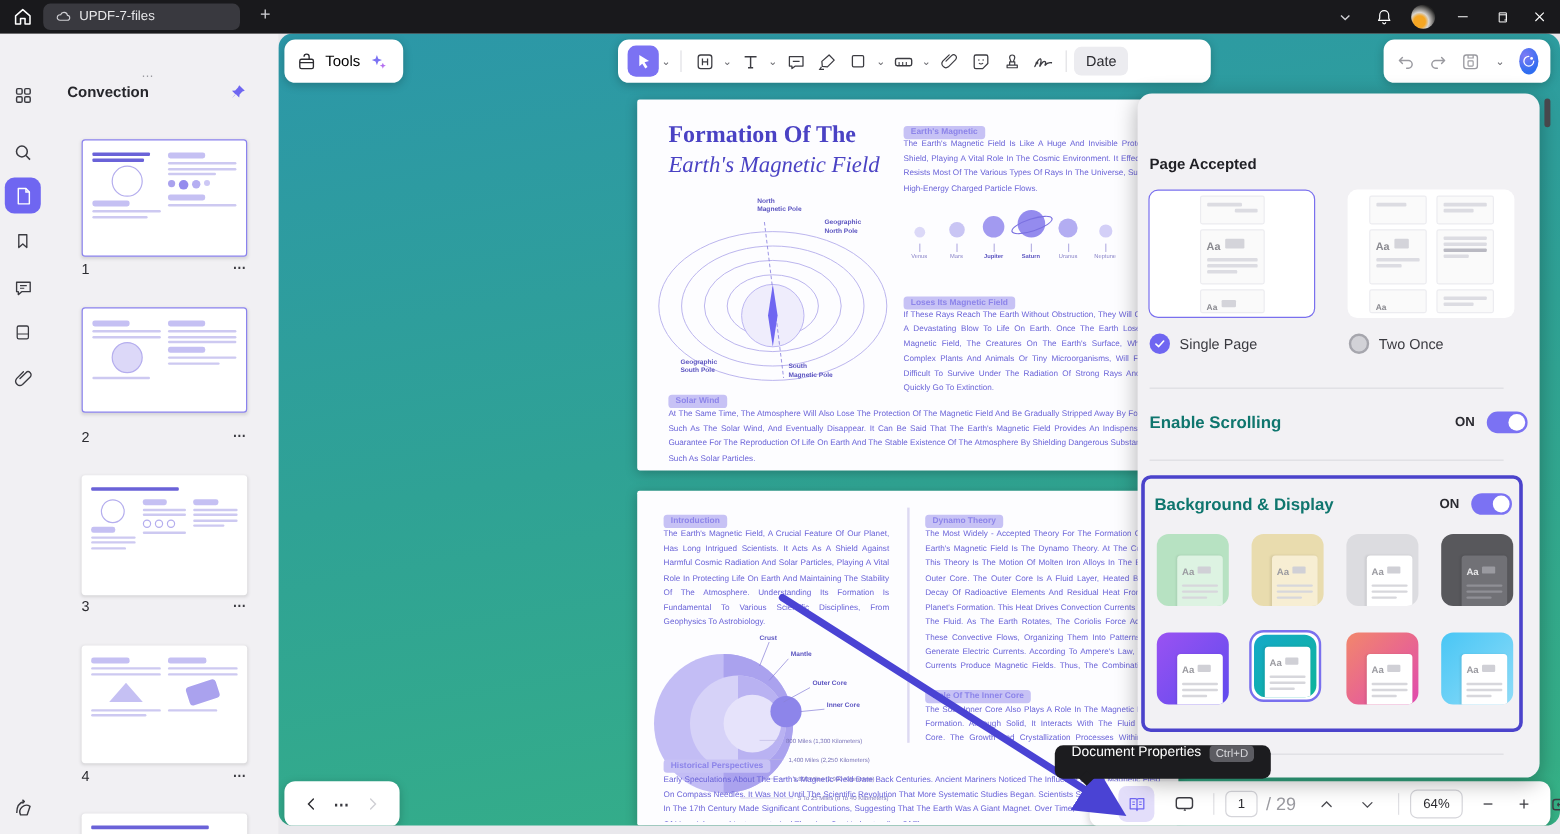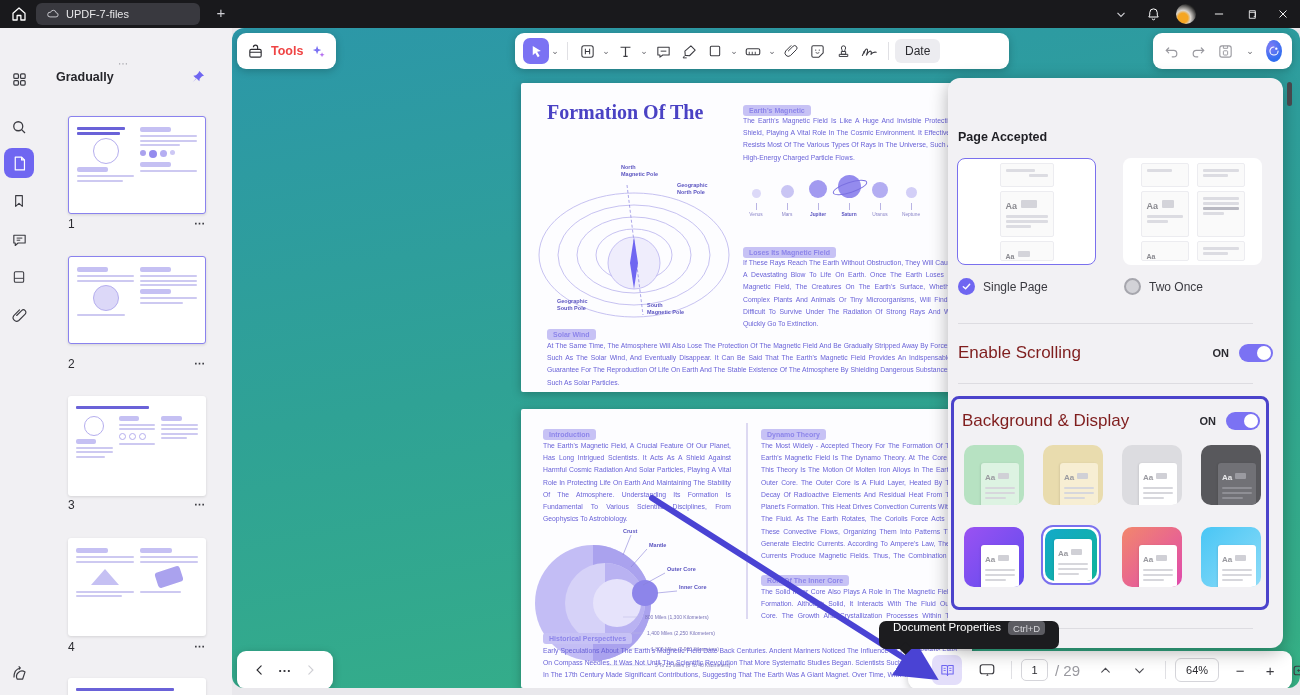--- a/index.html
+++ b/index.html
@@ -23,37 +23,37 @@
 .tcard{position:absolute;left:68px;width:138px;background:#fff;border-radius:3px;box-shadow:0 1px 3px rgba(0,0,0,.12);overflow:hidden;padding:7px 8px}
 .tcard.cur{border:1.5px solid #8a82ee}
 .trow{position:absolute;left:68px;width:138px;height:16px;font-size:12px;color:#2b2b30;display:flex;justify-content:space-between}
 .tdots{color:#3a3a40;font-weight:bold;letter-spacing:1px;font-size:11px}
 .ln{height:2px;background:#cdc9f1;border-radius:1px;margin:2.5px 0}.ln.t{background:#6a62d8;height:3px}
 .mini-badge{height:5px;background:#c5c0f3;border-radius:2px;width:55%;margin:3px 0}
 .tcols{display:flex;gap:6px}.tcol{flex:1}
 .tcirc{width:26px;height:26px;border-radius:50%;border:1px solid #b5aeee;margin:3px auto}
 
 .main{position:absolute;left:232px;top:28px;width:1068px;height:660px;border-radius:12px;background:linear-gradient(170deg,#2c97a8 0%,#2fa295 48%,#36b185 100%);overflow:hidden;z-index:5}
-.page{position:absolute;left:289px;width:451px;background:#fdfdff;border-radius:2px;box-shadow:0 2px 10px rgba(0,0,0,.25)}
+.page{position:absolute;left:299px;width:451px;background:#fdfdff;border-radius:2px;box-shadow:0 2px 10px rgba(0,0,0,.25)}
 .badge{display:inline-block;background:#c7c2f5;color:#8d85ea;font-weight:bold;border-radius:3px;padding:2px 6px;font-size:7px}
 .p-text{color:#6a63d8;font-size:6.8px;line-height:1.8;text-align:justify}
 .doc-h1{font-family:"Liberation Serif",serif;font-weight:bold;font-size:20px;color:#4a42c4}
 .doc-h2{font-family:"Liberation Serif",serif;font-style:italic;font-size:19px;color:#4a42c4}
 .planets{display:flex;align-items:flex-end;gap:9px}
 .pl{display:flex;flex-direction:column;align-items:center;width:22px}
 .pc{border-radius:50%}
 .ptick{width:1px;height:7px;background:#b9b4e4;margin:5px 0 2px}
 .plab{font-size:4.8px;color:#8a84c8;white-space:nowrap}
 .pl.ring{position:relative}
 .pl.ring .pc{position:relative}
 .pl.ring .pc::after{content:"";position:absolute;left:-6px;top:7px;width:34px;height:9px;border:1px solid #7a70e0;border-radius:50%;transform:rotate(-18deg)}
 
 .fbar{position:absolute;background:#fff;border-radius:9px;box-shadow:0 2px 8px rgba(0,0,0,.22);display:flex;align-items:center}
 .tools-group{left:5px;top:5px;width:99px;height:36px;padding:0 10px;gap:7px}
-.tools-label{font-size:12.5px;font-weight:bold;color:#ef4444}
+.tools-label{font-size:12.5px;font-weight:normal;color:#000000}
 .top-toolbar{left:283px;top:5px;width:494px;height:36px;padding:0 8px;gap:0}
 .ti{width:26px;height:26px;display:flex;align-items:center;justify-content:center;color:#3c3c42;flex:none}
 .ti.sel{background:#7b72f3;border-radius:7px;color:#fff}
 .chev{font-size:9px;color:#6a6a70;width:12px;flex:none;text-align:center}
 .tdiv{width:1px;height:18px;background:#e0e0e4;margin:0 6px;flex:none}
 .close-btn{background:#ececf0;border-radius:6px;font-size:12px;color:#2b2b30;padding:5px 10px;flex:none}
 .undo-group{left:921px;top:5px;width:139px;height:36px;padding:0 10px;gap:10px}
 .ai-circle{width:22px;height:22px;border-radius:50%;background:radial-gradient(circle at 30% 30%,#7f7bf5,#2f6df0 70%);display:flex;align-items:center;justify-content:center}
 .nav-pill{left:5px;top:623px;width:96px;height:38px;justify-content:space-around;padding:0 10px}
 .bottom-toolbar{left:676px;top:623px;width:384px;height:38px;padding:0 10px;gap:0;z-index:30}
@@ -74,21 +74,21 @@
 .mseg{background:#fafafa;border:1px solid #ececf0;border-radius:2px;padding:3px 5px}
 .mline{height:2.5px;background:#dcdce2;border-radius:1px;margin:2.5px 0}
 .aa{font-size:9px;font-weight:bold;color:#8a8a90}
 .mimg{display:inline-block;width:16px;height:8px;background:#d4d4da;border-radius:1px;margin-left:4px;vertical-align:middle}
 .radio-row{position:absolute;top:200px;display:flex;align-items:center;gap:8px}
 .radio{width:17px;height:17px;border-radius:50%}
 .radio.on{background:#6f66f1;display:flex;align-items:center;justify-content:center}
 .radio.off{background:#d2d2d7;border:2px solid #a6a6ad}
 .radio-label{font-size:12px;color:#3a3a40}
 .hr{position:absolute;left:10px;width:295px;height:1px;background:#dddce1}
-.set-label{font-size:17px;font-weight:normal;color:#7f1d1d}
+.set-label{font-size:14px;font-weight:bold;color:#0f766e}
 .on-txt{font-size:11px;font-weight:bold;color:#2a2a30}
 .toggle{width:34px;height:18px;border-radius:9px;background:#7b72f3;position:relative}
 .toggle::after{content:"";position:absolute;right:2px;top:2px;width:14px;height:14px;border-radius:50%;background:#fff}
 .bd-section{position:absolute;left:3px;top:318px;width:318px;height:214px;border:3px solid #4b43cb;border-radius:8px}
 .theme{position:absolute;width:60px;height:60px;border-radius:12px;padding:0}
 .theme.sel{border:2px solid #7a70ee;background:#fff;padding:2px}
 .theme-card{width:100%;height:100%;border-radius:10px;position:relative;overflow:hidden}
 .theme-page{position:absolute;right:5px;bottom:-4px;width:38px;height:46px;border-radius:3px;padding:3px 4px;box-shadow:-1px 0 2px rgba(0,0,0,.08)}
 .taa{font-size:8px;font-weight:bold;color:#9a9aa0}
 .timg{display:inline-block;width:11px;height:6px;background:#d0d0d6;border-radius:1px;margin-left:3px;vertical-align:middle}
@@ -198,21 +198,21 @@
         <path d="M8 12 l7-7 a3.5 3.5 0 0 1 5 5 l-9 9 a5 5 0 0 1-7-7 l8-8" fill="none" stroke="#3a3a40" stroke-width="1.6" stroke-linecap="round"></path>
       </svg>
     </div>
   <div class="rail-btn" style="top:630px">
       <svg viewBox="0 0 24 24" width="19" height="19">
         <path d="M5 17 c0-7 3-11 8-12 l-2-2 m2 2 l-2 2 M9 19 a7 7 0 0 1 10-9 l-3 9 Z" fill="none" stroke="#3a3a40" stroke-width="1.5" stroke-linejoin="round"></path>
       </svg>
     </div>
 
   <div class="drag-dots">⋯</div>
-  <div class="thumbs-title">Gradually</div>
+  <div class="thumbs-title">Convection</div>
   <div class="pin">
       <svg viewBox="0 0 24 24" width="16" height="16">
         <path d="M14 3 l7 7 -3 1 -3.5 3.5 -.5 4 -4.5-4.5 L4 20 l5.5-5.5 L5 10 l4-.5 L12.5 6 Z" fill="#6f66f1"></path>
       </svg>
     </div>
 
   <div class="tcard cur" style="top:88px;height:98px">
     <div class="tcols">
         <div class="tcol">
           <div class="ln t" style="width:85%"></div>
@@ -330,20 +330,21 @@
   <div class="tcard" style="top:650px;height:45px">
     <div class="ln t" style="width:80%"></div>
 
   </div>
 </div>
 
 <div class="main">
 
   <div class="page" style="top:55px;height:309px">
     <div class="abs doc-h1" style="left:26px;top:18px">Formation Of The</div>
+    <div class="abs doc-h2" style="left:26px;top:44px">Earth's Magnetic Field</div>
 
     <div class="abs" style="left:8px;top:72px;width:210px;height:165px">
       <svg viewBox="0 0 210 165" width="210" height="165">
         <g fill="none" stroke="#a79fe8" stroke-width="0.8" opacity="0.8">
           <ellipse cx="105" cy="100" rx="95" ry="62"></ellipse>
             <ellipse cx="105" cy="100" rx="76" ry="50"></ellipse>
           <ellipse cx="105" cy="100" rx="57" ry="38"></ellipse>
             <ellipse cx="105" cy="100" rx="38" ry="26"></ellipse>
         </g>
         <circle cx="105" cy="108" r="26" fill="#efedfc" stroke="#b9b3f0" stroke-width="0.8"></circle>

